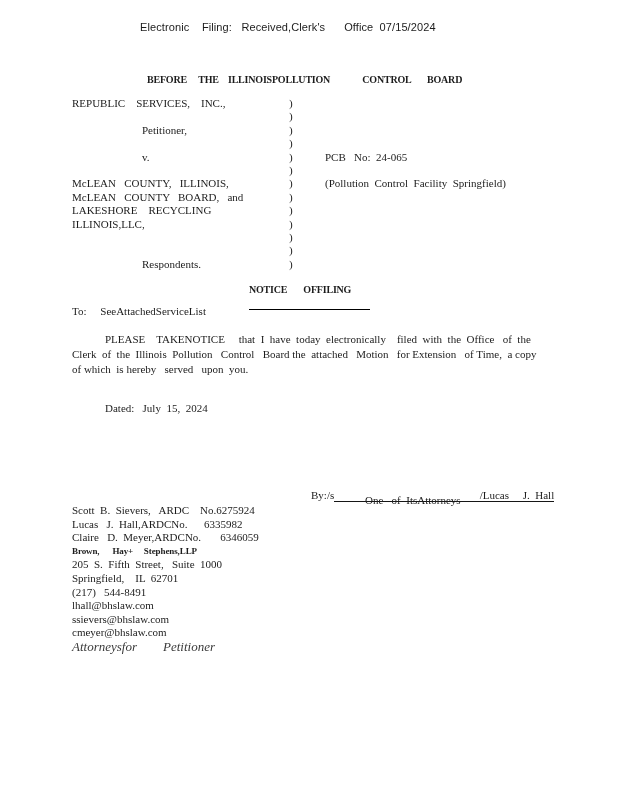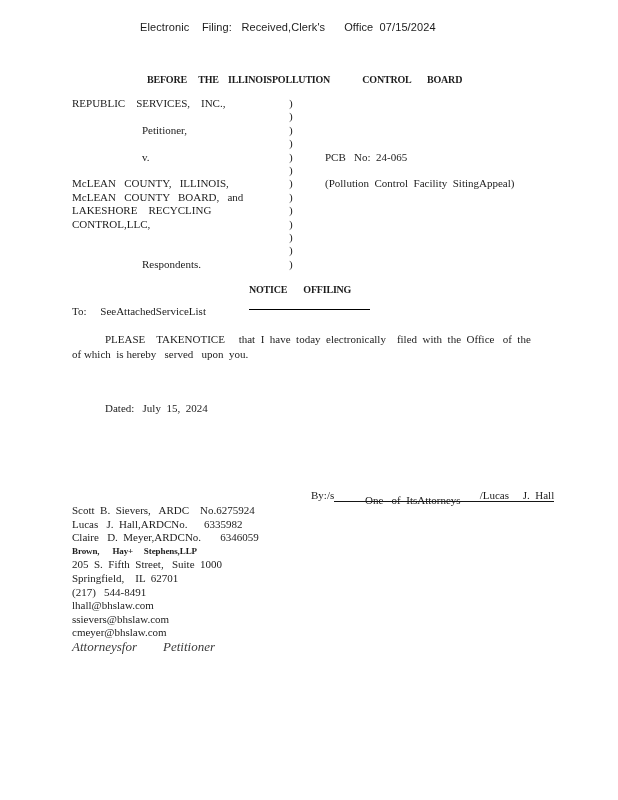--- a/index.html
+++ b/index.html
@@ -57,50 +57,51 @@
     <div class="cap-row">
       <span class="cap-left"></span><span class="cap-paren">)</span><span class="cap-right"></span>
     </div>
     <div class="cap-row">
       <span class="cap-left ind">v.</span><span class="cap-paren">)</span><span class="cap-right">PCB   No:  24-065</span>
     </div>
     <div class="cap-row">
       <span class="cap-left"></span><span class="cap-paren">)</span><span class="cap-right"></span>
     </div>
     <div class="cap-row">
-      <span class="cap-left">McLEAN   COUNTY,   ILLINOIS,</span><span class="cap-paren">)</span><span class="cap-right">(Pollution  Control  Facility  SitingAppeal)</span>
+      <span class="cap-left">McLEAN   COUNTY,   ILLINOIS,</span><span class="cap-paren">)</span><span class="cap-right">(Pollution  Control  Facility  Springfield)</span>
     </div>
     <div class="cap-row">
       <span class="cap-left">McLEAN   COUNTY   BOARD,   and</span><span class="cap-paren">)</span><span class="cap-right"></span>
     </div>
     <div class="cap-row">
       <span class="cap-left">LAKESHORE    RECYCLING</span><span class="cap-paren">)</span><span class="cap-right"></span>
     </div>
     <div class="cap-row">
-      <span class="cap-left">CONTROL,LLC,</span><span class="cap-paren">)</span><span class="cap-right"></span>
+      <span class="cap-left">ILLINOIS,LLC,</span><span class="cap-paren">)</span><span class="cap-right"></span>
     </div>
     <div class="cap-row">
       <span class="cap-left"></span><span class="cap-paren">)</span><span class="cap-right"></span>
     </div>
     <div class="cap-row">
       <span class="cap-left"></span><span class="cap-paren">)</span><span class="cap-right"></span>
     </div>
     <div class="cap-row">
       <span class="cap-left ind">Respondents.</span><span class="cap-paren">)</span><span class="cap-right"></span>
     </div>
   </div>
 
   <div class="abs notice">
     <span class="bold-cond pre notice-text">NOTICE       OFFILING        </span>
   </div>
 
   <div class="abs pre" style="left:72px; top:305px;">To:     SeeAttachedServiceList</div>
 
   <div class="abs body-par">
     <div class="body-line first">PLEASE    TAKENOTICE     that  I  have  today  electronically    filed  with  the  Office   of  the</div>
+    <div class="body-line">Clerk  of  the  Illinois  Pollution   Control   Board the  attached   Motion   for Extension   of Time,  a copy</div>
     <div class="body-line">of which  is hereby   served   upon  you.</div>
   </div>
 
   <div class="abs pre" style="left:105px; top:402px;">Dated:   July  15,  2024</div>
 
 
   <div class="abs pre" style="left:300px; top:477px;text-align:right;">
     <span>By:/s</span><span class="by-underline">/Lucas     J.  Hall</span>
   </div>
 

